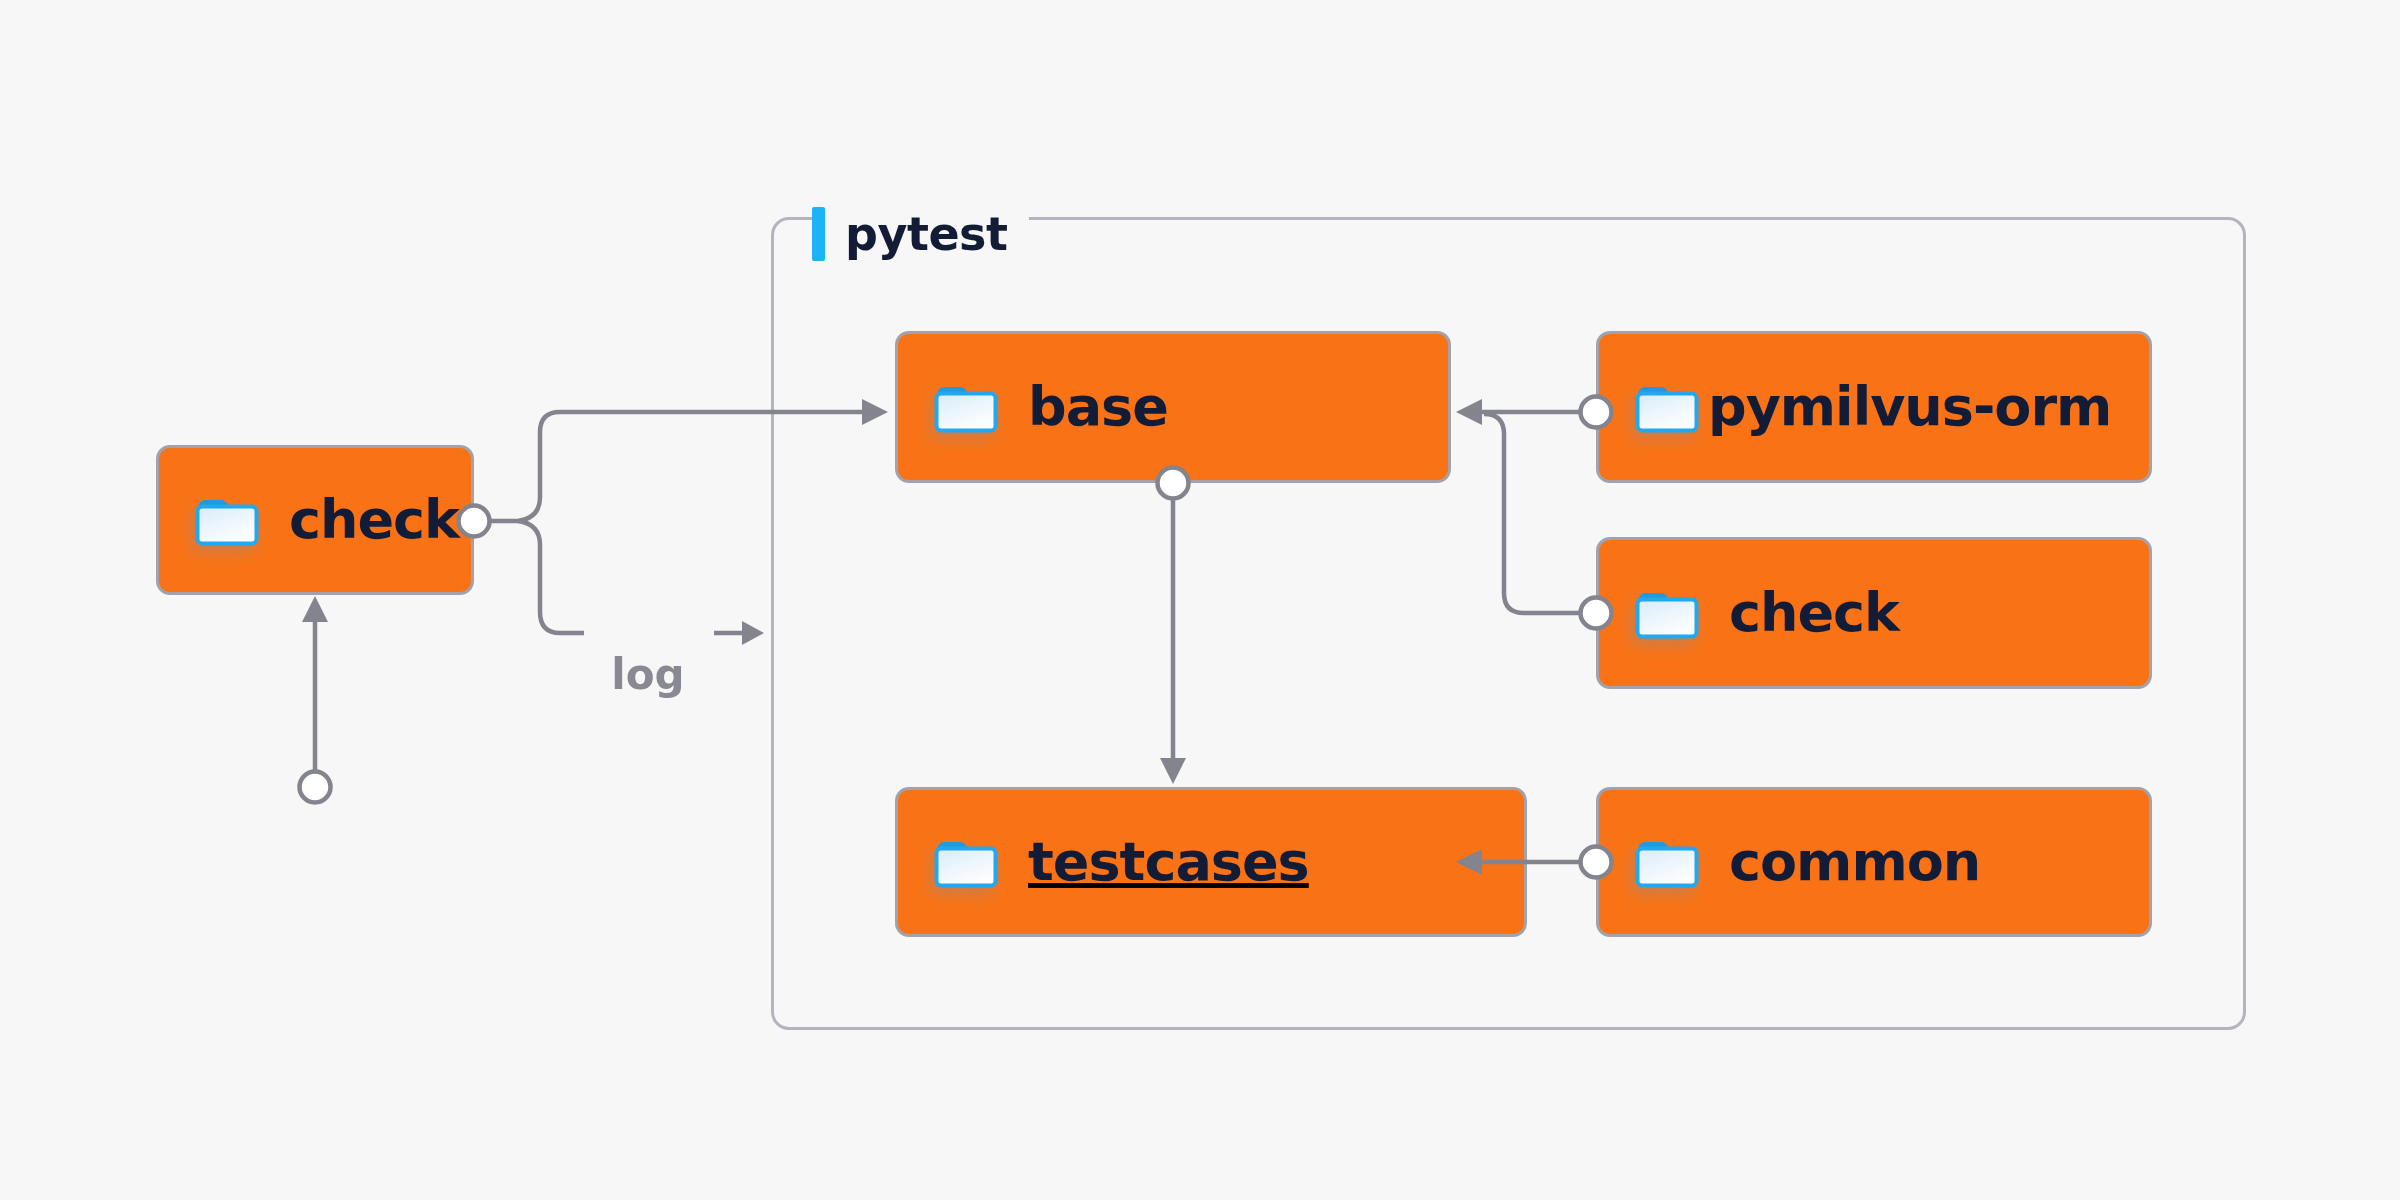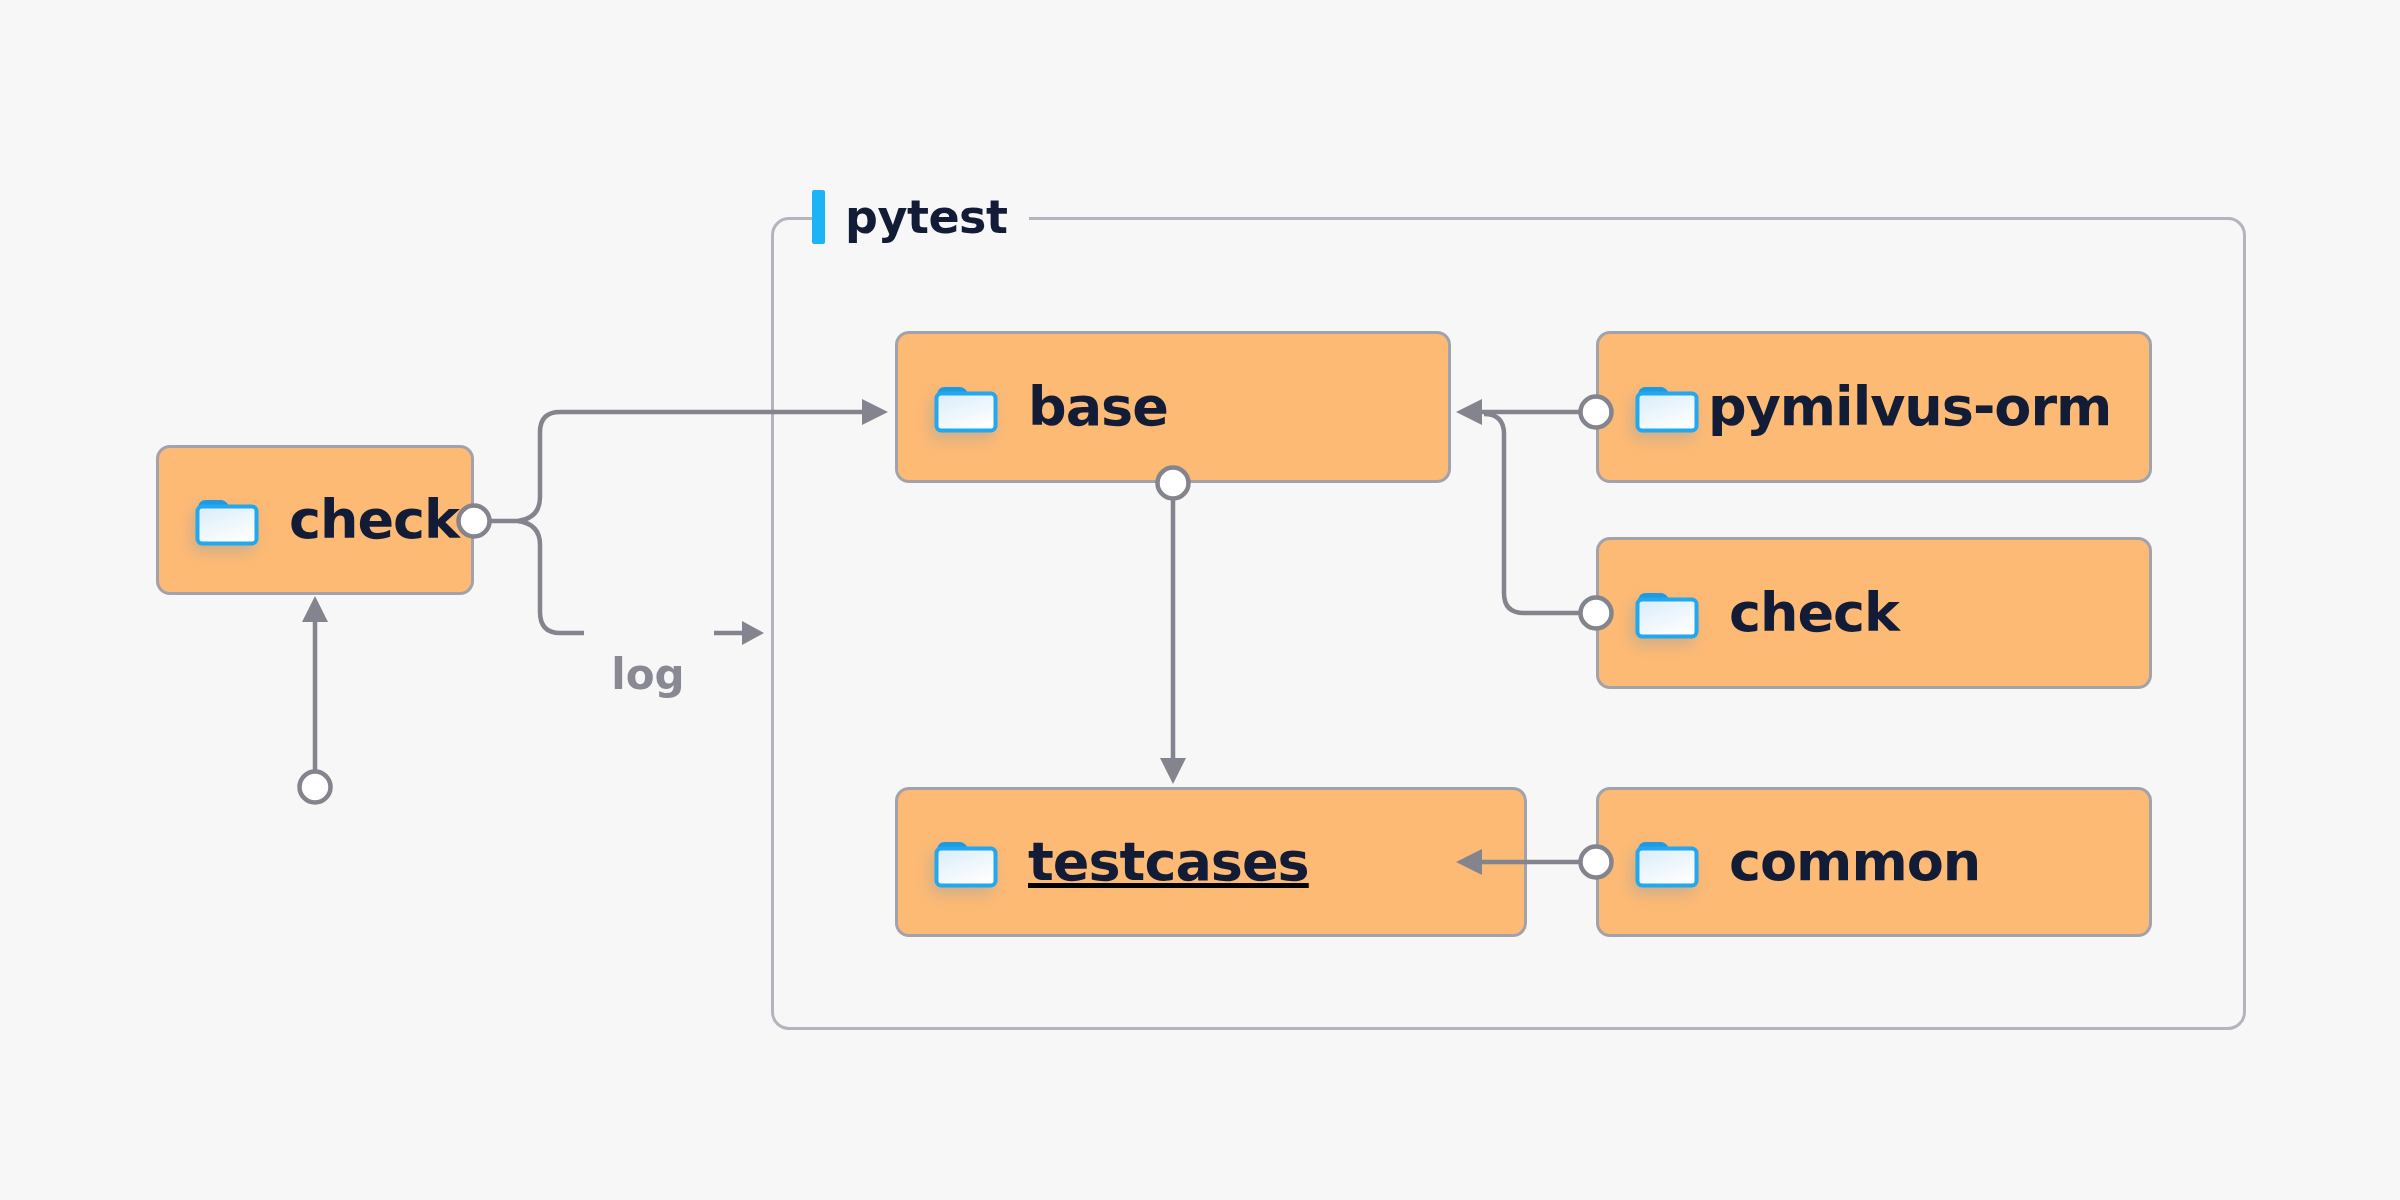--- a/index.html
+++ b/index.html
@@ -7,32 +7,32 @@
     position:relative;width:2400px;height:1200px;background:#f7f7f8;
     font-family:"DejaVu Sans","Liberation Sans",sans-serif;overflow:hidden;
   }
   
   .group-box{
     position:absolute;left:771px;top:217px;width:1475px;height:813px;
     border:3px solid #b4b4be;border-radius:18px;background:transparent;
     box-sizing:border-box;z-index:1;
   }
   .group-label{
-    position:absolute;left:812px;top:186px;height:62px;z-index:4;
+    position:absolute;left:812px;top:203px;height:62px;z-index:4;
     display:flex;align-items:center;gap:20px;
     background:#f7f7f8;padding:0 22px 0 0;
   }
   .group-label .bar{width:13px;height:54px;background:#1db4f5;border-radius:2px;}
   .group-label .txt{
     font-size:46px;font-weight:700;color:#131c36;letter-spacing:-0.5px;line-height:1;
   }
   
   .node{
     position:absolute;display:flex;align-items:center;gap:28px;
-    background:#fdba74;border:3px solid #a2a2ac;border-radius:14px;
+    background:#f97316;border:3px solid #a2a2ac;border-radius:14px;
     box-sizing:border-box;padding-left:34px;z-index:2;
   }
   .node .label{
     font-size:54px;font-weight:700;color:#131c36;letter-spacing:-1px;
     line-height:1;white-space:nowrap;
   }
   .folder{display:flex;align-items:center;filter:drop-shadow(-4px 7px 7px rgba(110,150,185,0.30));}
   .n-utils    {left:156px; top:445px; width:318px; height:150px;}
   .n-config   {left:156px; top:787px; width:318px; height:150px;}
   .n-base     {left:895px; top:331px; width:556px; height:152px;}

